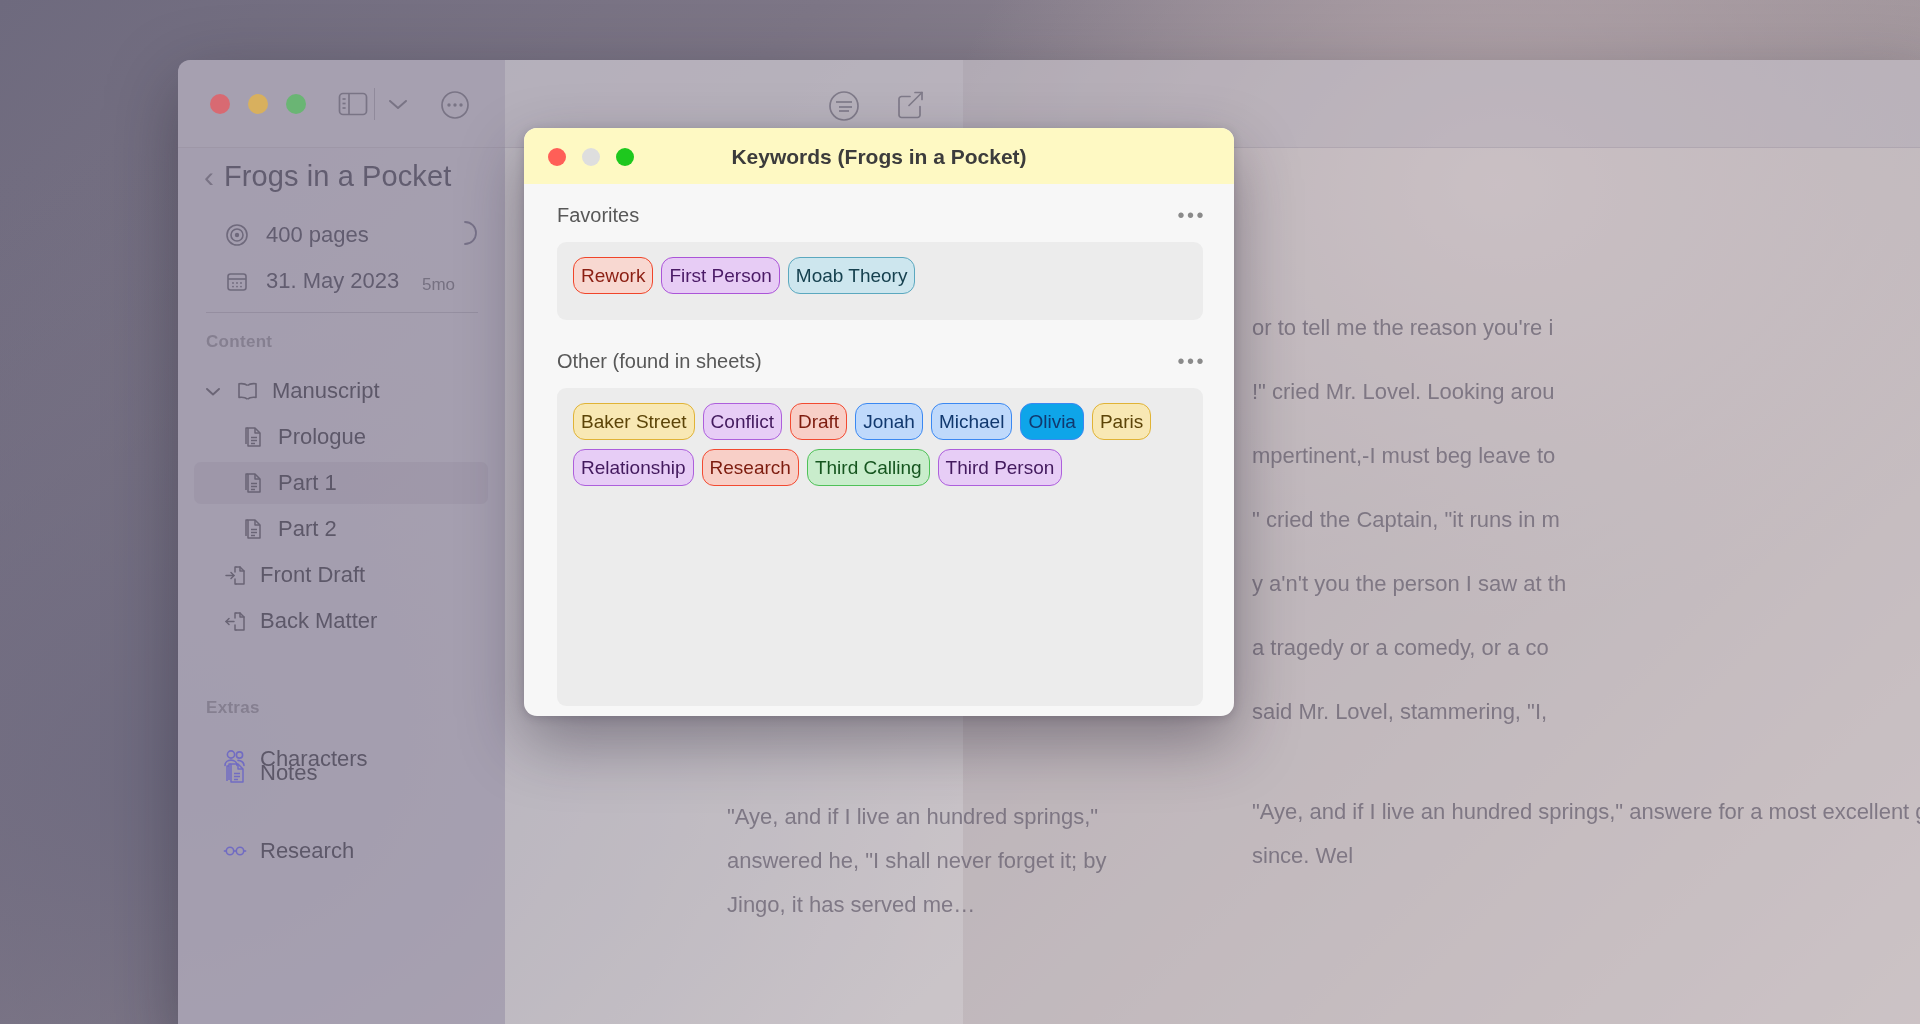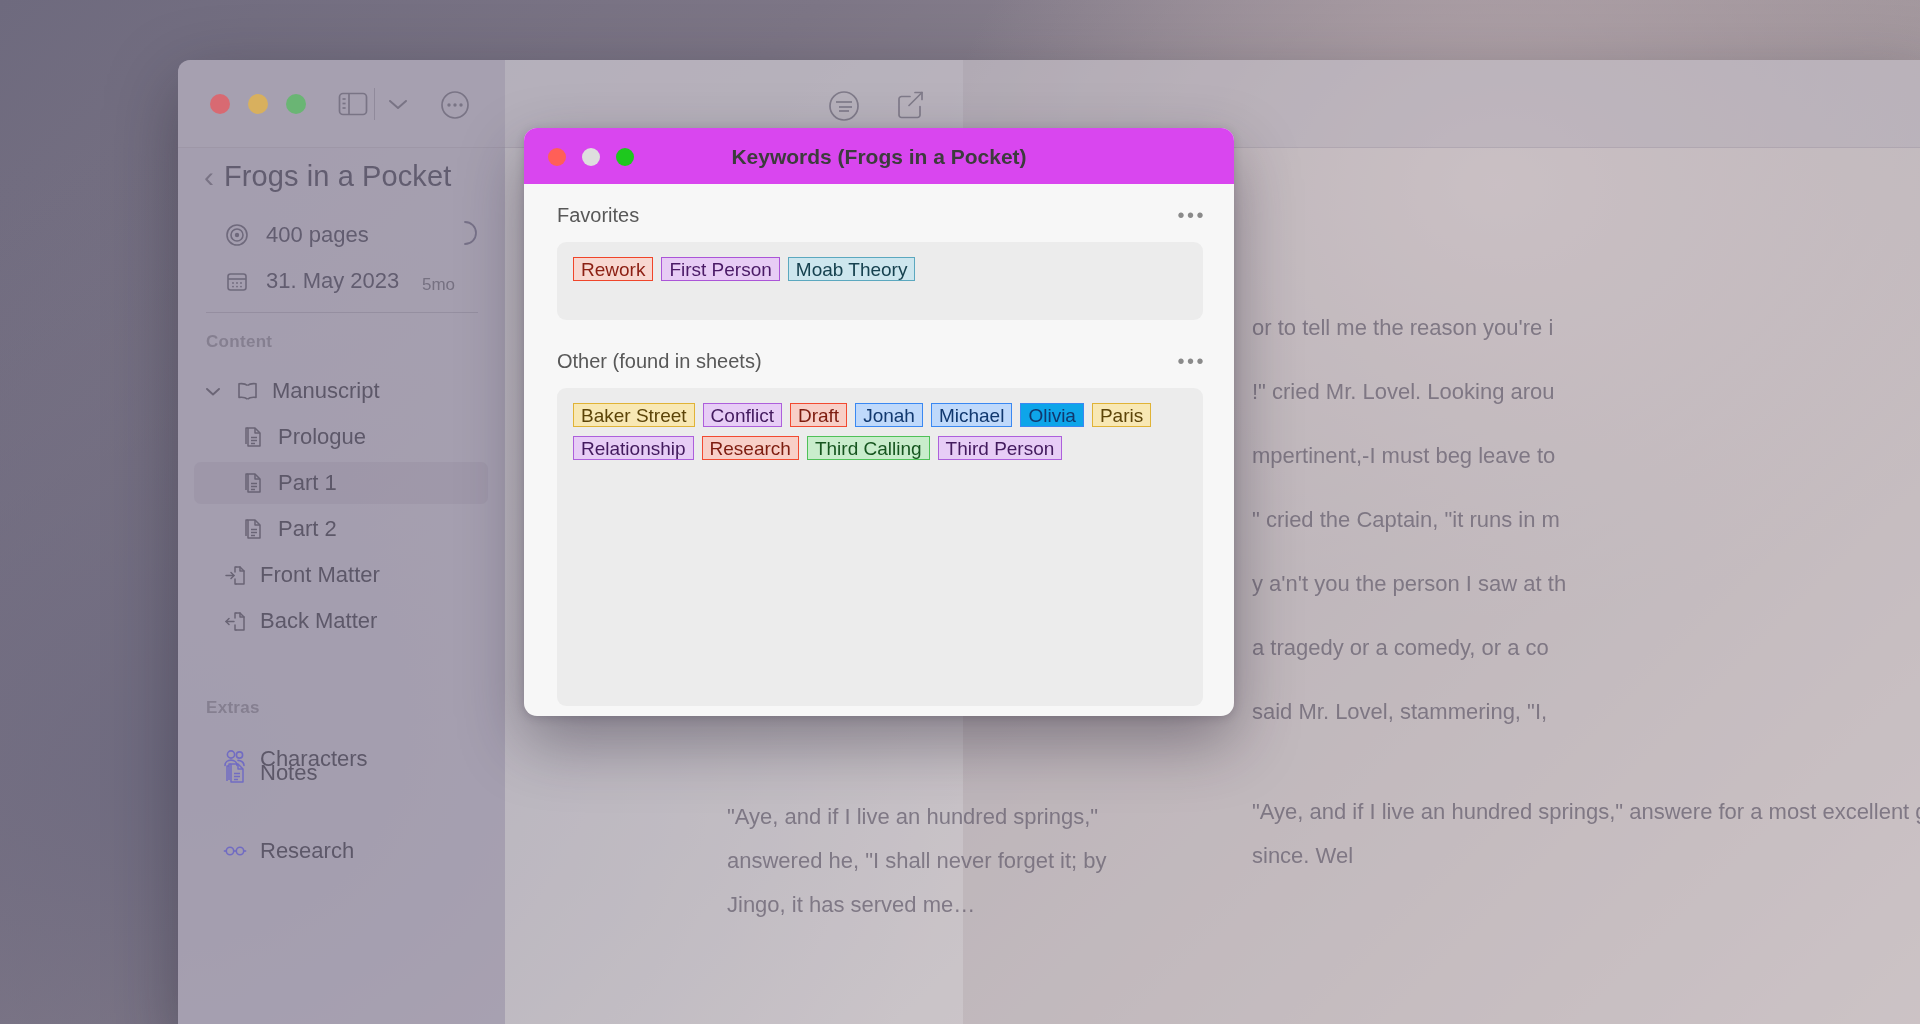--- a/index.html
+++ b/index.html
@@ -127,21 +127,21 @@
   #editor-right-bottom { left:1074px; top:730px; width:850px; }
 
   
   #keywords-panel {
     position:absolute; left:524px; top:128px; width:710px; height:588px;
     background:#f7f7f7; border-radius:13px;
     box-shadow:0 26px 64px rgba(35,28,45,.40), 0 2px 10px rgba(35,28,45,.18);
     overflow:hidden;
   }
   #kw-titlebar {
-    position:relative; height:56px; background:#d946ef;
+    position:relative; height:56px; background:#fef9c3;
     display:flex; align-items:center;
   }
   .kw-tl-row { position:absolute; left:24px; top:20px; display:flex; gap:16px; }
   .kw-tl { width:18px; height:18px; border-radius:50%; }
   .kw-tl.r { background:#ff5f57; }
   .kw-tl.y { background:#dedede; }
   .kw-tl.g { background:#1ec81e; }
   #kw-title {
     width:100%; text-align:center; font-size:21px; font-weight:bold; color:#3c3c3c;
     padding-top:2px;
@@ -157,21 +157,21 @@
   .kw-box {
     margin:10px 31px 0 33px; background:#ececec; border-radius:9px;
     padding:15px 16px; display:flex; flex-wrap:wrap; align-content:flex-start;
     gap:9px 8px; overflow:hidden;
   }
   #kw-box-favorites { height:78px; }
   #kw-box-other { height:318px; }
 
   .kw-tag {
     display:inline-flex; align-items:center; justify-content:center;
-    height:24px; padding:0 7px; border-radius:0;
+    height:37px; padding:0 7px; border-radius:12px;
     border:1.6px solid; font-size:19px; line-height:1; white-space:nowrap;
   }
 
   #spacer-head { height:14px; }
 </style>
 </head>
 <body>
 
 <div id="desktop">
 
@@ -329,21 +329,21 @@
     <div class="sb-row" id="row-frontmatter">
       <span class="ico">
         <svg width="25" height="25" viewBox="0 0 25 25" fill="none" stroke="currentColor" stroke-width="1.5" stroke-linejoin="round" stroke-linecap="round">
           <path d="M13 4h4l4 4v13h-8"></path>
             <path d="M17 4v4h4"></path>
           <line x1="3" y1="12.5" x2="11" y2="12.5"></line>
           <polyline points="8,9.5 11,12.5 8,15.5"></polyline>
           <path d="M13 4h-1v5M12 16v5h1"></path>
         </svg>
       </span>
-      <span>Front Matter</span>
+      <span>Front Draft</span>
     </div>
 
     <div class="sb-row" id="row-backmatter">
       <span class="ico">
         <svg width="25" height="25" viewBox="0 0 25 25" fill="none" stroke="currentColor" stroke-width="1.5" stroke-linejoin="round" stroke-linecap="round">
           <path d="M13 4h4l4 4v13h-8"></path>
             <path d="M17 4v4h4"></path>
           <line x1="3" y1="12.5" x2="11" y2="12.5"></line>
           <polyline points="6,9.5 3,12.5 6,15.5"></polyline>
           <path d="M13 4h-1v5M12 16v5h1"></path>

